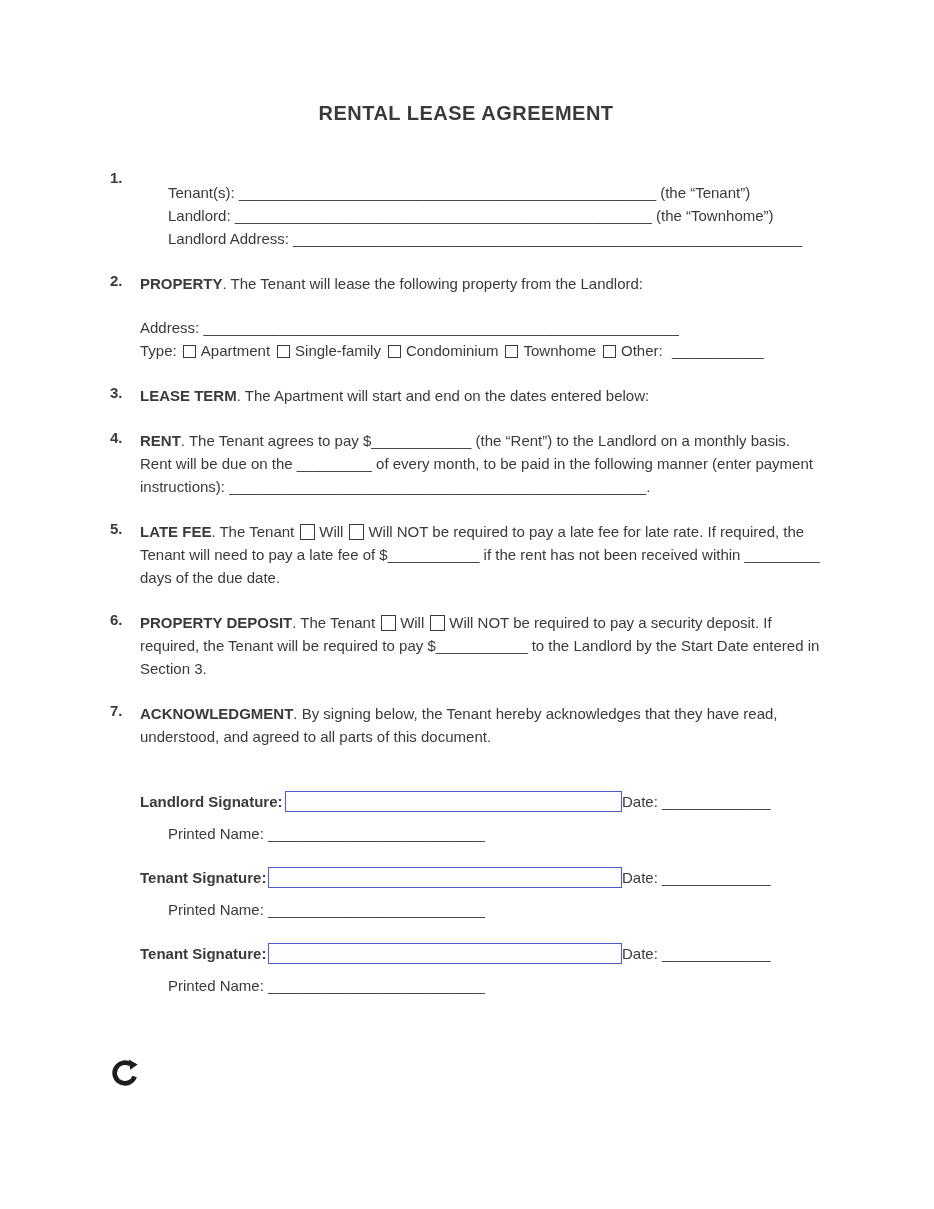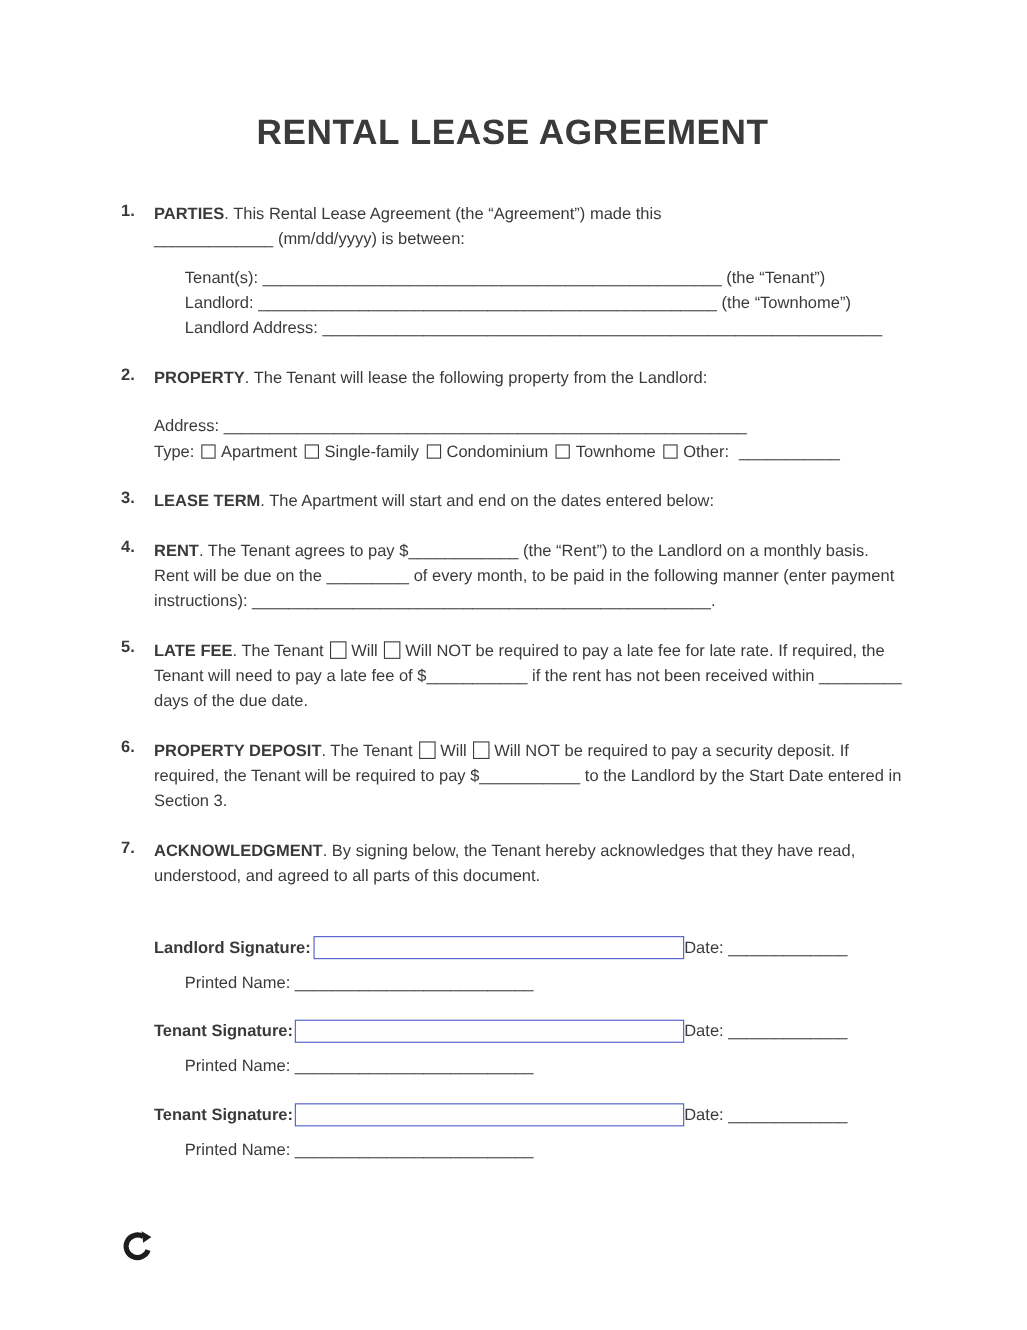--- a/index.html
+++ b/index.html
@@ -8,21 +8,21 @@
     width: 934px;
     height: 1209px;
     background: #ffffff;
     font-family: "Liberation Sans", sans-serif;
     font-size: 15px;
     color: var(--text-color, #3a3a3a);
   }
   .page { padding: 102px 112px 0 110px; }
   .title {
     text-align: center;
-    font-size: 32px;
+    font-size: 20px;
     font-weight: bold;
     letter-spacing: 0.5px;
     margin: 0 0 44px 0;
   }
   .section { display: flex; margin-bottom: 22px; }
   .num { width: 30px; flex-shrink: 0; font-weight: bold; }
   .content { flex: 1; line-height: 23px; }
   p.line { margin: 0; }
   .nowrap { white-space: nowrap; }
   .sub-block { margin-top: 21px; }
@@ -62,21 +62,20 @@
 </head>
 <body>
 
 <div class="page">
 
   <h1 class="title">RENTAL LEASE AGREEMENT</h1>
 
   <div class="section">
     <div class="num">1.</div>
     <div class="content">
-      <p class="line"><b>PARTIES</b><span>. This Rental Lease Agreement (the “Agreement”) made this</span><br><span class="blank">_____________</span><span> (mm/dd/yyyy) is between:</span></p>
       <div class="sub-block indent">
         <p class="line nowrap"><span>Tenant(s): </span><span class="blank">__________________________________________________</span><span> (the “Tenant”)</span></p>
         <p class="line nowrap"><span>Landlord: </span><span class="blank">__________________________________________________</span><span> (the “Townhome”)</span></p>
         <p class="line nowrap"><span>Landlord Address: </span><span class="blank">_____________________________________________________________</span></p>
       </div>
     </div>
   </div>
 
   <div class="section">
     <div class="num">2.</div>

